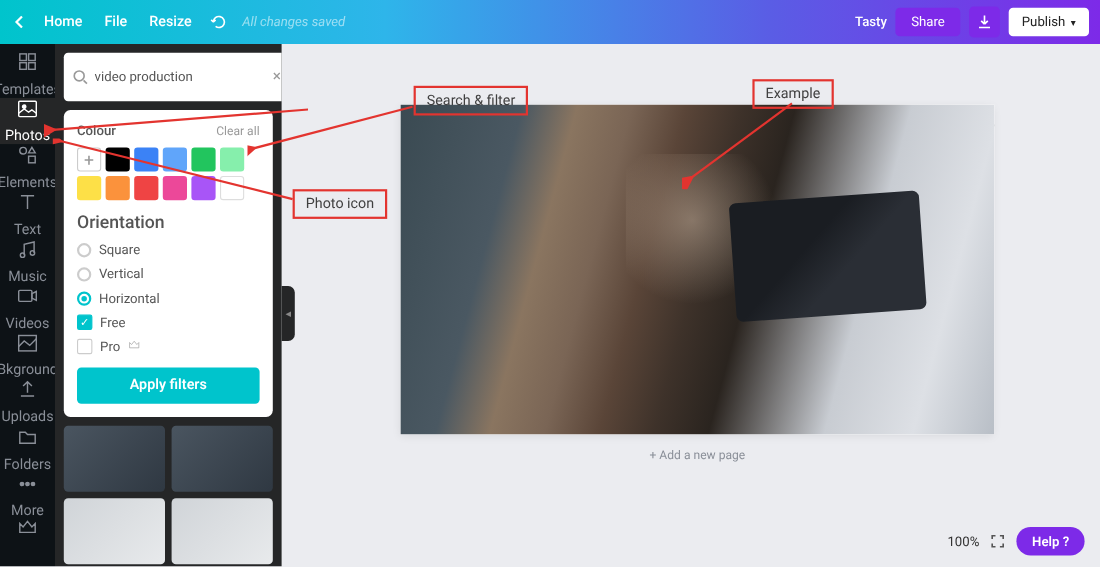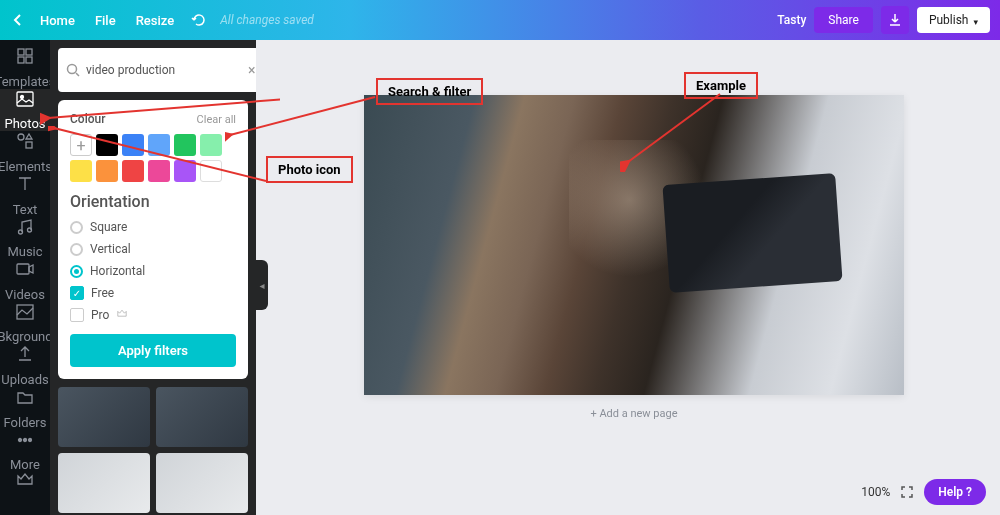--- a/index.html
+++ b/index.html
@@ -48,21 +48,21 @@
 .pt{width:18px;height:18px;cursor:pointer;display:flex;align-items:center;justify-content:center}
 .page{width:540px;height:300px;background:#fff;box-shadow:0 2px 8px rgba(0,0,0,.08);position:relative;overflow:hidden}
 .photo{position:absolute;inset:0;background:linear-gradient(105deg,#3a4a52 0%,#4a5862 18%,#8a7560 26%,#7a6555 34%,#5a4538 42%,#3e322a 50%,#2a241f 58%,#c8ccd2 75%,#dde0e5 88%,#b8bec6 100%)}
 .photo::before{content:"";position:absolute;left:38%;top:15%;width:28%;height:50%;background:radial-gradient(ellipse at 40% 40%,rgba(200,180,160,.5),transparent 60%)}
 .photo::after{content:"";position:absolute;right:12%;top:28%;width:32%;height:36%;background:linear-gradient(135deg,#1a1d22 40%,#2a2e35 60%);border-radius:6px;transform:rotate(-4deg)}
 .add-page{width:540px;text-align:center;padding:12px;font-size:11px;color:#8a8f98;cursor:pointer}
 .zoom-bar{position:absolute;right:14px;bottom:10px;display:flex;align-items:center;gap:10px;font-size:12px}
 .zoom-pct{color:#333;cursor:pointer}
 .zoom-exp{cursor:pointer;color:#555}
 .help-btn{background:#7d2ae8;color:#fff;border:none;border-radius:16px;padding:6px 14px;font-size:12px;font-weight:600;cursor:pointer}
-.annot{position:absolute;border:2px solid #e3342f;color:#000000;font-size:13px;padding:4px 10px;background:transparent;font-weight:700}
+.annot{position:absolute;border:2px solid #e3342f;color:#404040;font-size:13px;padding:4px 10px;background:transparent;font-weight:400}
 .arrow{position:absolute;pointer-events:none}
 svg{display:block}
 </style>
 </head>
 <body>
 
 <div class="topbar">
   <span class="tb-back">
       <svg width="8" height="12" viewBox="0 0 8 12">
         <path d="M7 1L2 6l5 5" stroke="#fff" stroke-width="2" fill="none"></path>
@@ -295,21 +295,21 @@
   <span class="zoom-pct">100%</span>
   <span class="zoom-exp">
       <svg width="14" height="14" viewBox="0 0 14 14">
         <path d="M2 5V2h3M12 5V2H9M2 9v3h3M12 9v3H9" stroke="#555" stroke-width="1.5" fill="none"></path>
       </svg>
     </span>
   <button class="help-btn">Help ?</button>
 </div>
 
 <div class="annot" style="left:376px;top:78px">Search &amp; filter</div>
-<div class="annot" style="left:266px;top:156px">Photo icon</div>
+<div class="annot" style="left:266px;top:172px">Photo icon</div>
 <div class="annot" style="left:684px;top:72px">Example</div>
 
 <svg class="arrow" style="left:40px;top:88px" width="240" height="60">
     <defs>
       <marker id="ah1" markerWidth="8" markerHeight="8" refX="2" refY="4" orient="auto">
         <path d="M8 0L0 4l8 4z" fill="#e3342f"></path>
       </marker>
     </defs>
     <path d="M335 4 L8 30" stroke="#e3342f" stroke-width="2" marker-end="url(#ah1)"></path>
   </svg>

